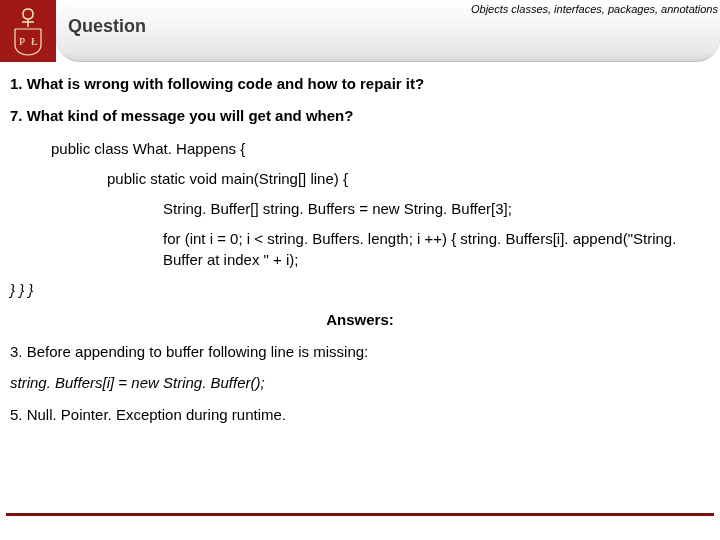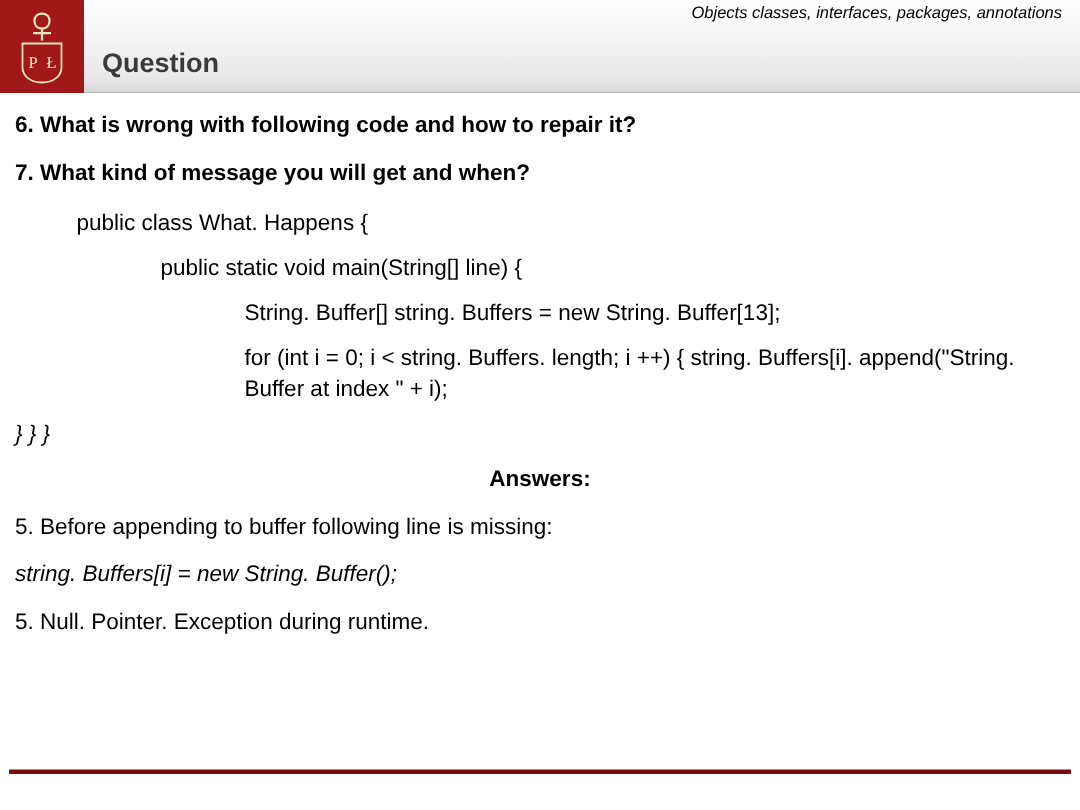--- a/index.html
+++ b/index.html
@@ -21,34 +21,35 @@
     background: #a01818;
     display: flex;
     align-items: center;
     justify-content: center;
     position: relative;
   }
   .logo-box svg { display: block; }
   .title-box {
     flex: 1;
     display: flex;
-    align-items: flex-end;
+    align-items: center;
     padding: 0 0 8px 12px;
     background: linear-gradient(to bottom, #ffffff 0%, #f5f5f5 40%, #e8e8e8 85%, #d8d8d8 100%);
     border-bottom: 1px solid #bbb;
+    border-radius: 24px;
   }
   .title-text {
     font-size: 18px;
     font-weight: bold;
     color: #3a3a3a;
   }
   .topic {
     position: absolute;
     top: 3px;
-    right: 12px;
+    right: 2px;
     font-size: 11px;
     font-style: italic;
     color: #000;
     text-align: center;
     line-height: 1.1;
   }
   .content {
     padding: 12px 10px 0 10px;
     font-size: 15px;
     color: #000;
@@ -102,28 +103,28 @@
       <text x="26" y="40" font-size="11" fill="#f3e6c0" font-family="serif">Ł</text>
     </svg>
   </div>
   <div class="title-box">
     <span class="title-text">Question</span>
   </div>
   <div class="topic">Objects classes, interfaces, packages, annotations</div>
 </div>
 
 <div class="content">
-  <div class="q-line">6. What is wrong with following code and how to repair it?</div>
+  <div class="q-line">1. What is wrong with following code and how to repair it?</div>
   <div class="q-line">7. What kind of message you will get and when?</div>
 
   <div class="code-line">public class What. Happens {</div>
   <div class="code-line ind1">public static void main(String[] line) {</div>
-  <div class="code-line ind2">String. Buffer[] string. Buffers = new String. Buffer[13];</div>
+  <div class="code-line ind2">String. Buffer[] string. Buffers = new String. Buffer[3];</div>
   <div class="code-line ind2">for (int i = 0; i &lt; string. Buffers. length; i ++) { string. Buffers[i]. append("String. Buffer at index " + i);</div>
   <div class="closers">} } }</div>
 
   <div class="answers-head">Answers:</div>
-  <div class="ans-line">5. Before appending to buffer following line is missing:</div>
+  <div class="ans-line">3. Before appending to buffer following line is missing:</div>
   <div class="ans-code">string. Buffers[i] = new String. Buffer();</div>
   <div class="ans-line">5. Null. Pointer. Exception during runtime.</div>
 </div>
 
 <div class="footer-rule"></div>
 
 </body></html>

